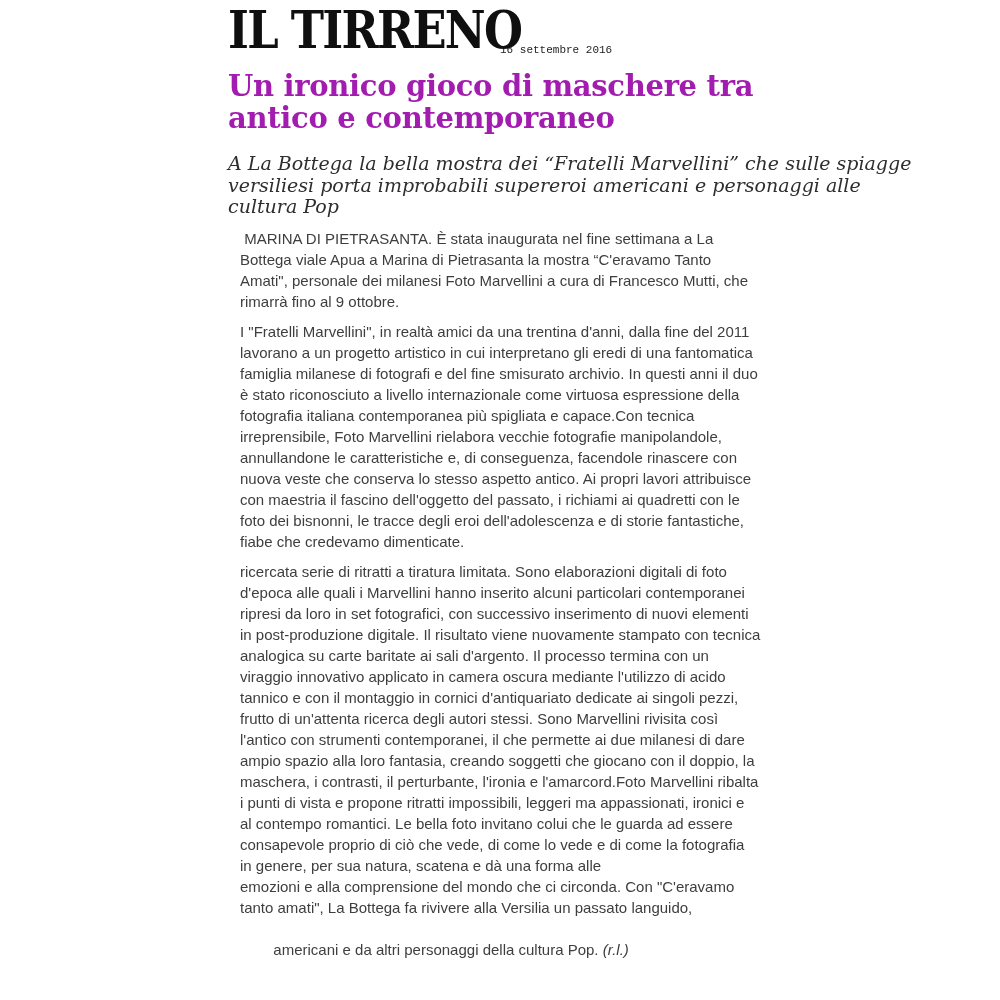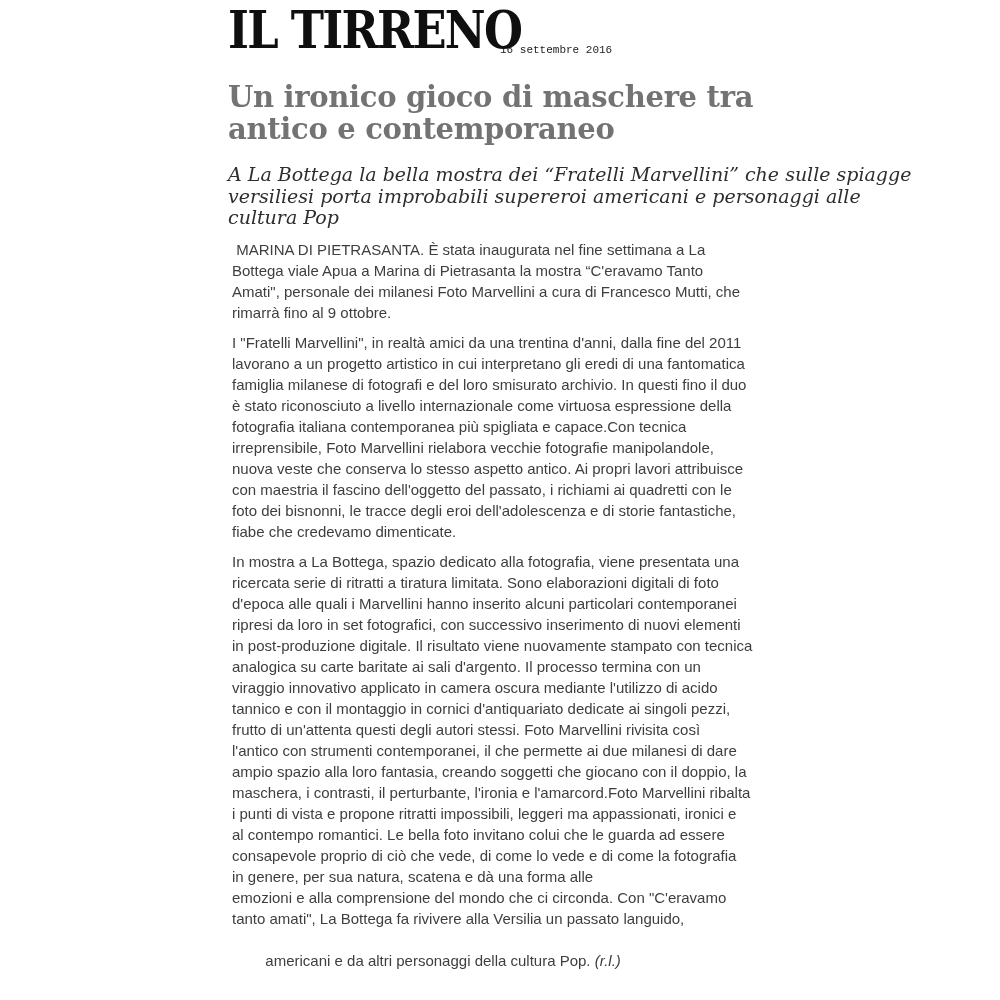--- a/index.html
+++ b/index.html
@@ -44,47 +44,47 @@
     white-space: nowrap;
   }
   .date {
     font-family: Liberation Mono, monospace;
     font-size: 11px;
     color: #1c1c1c;
     padding-bottom: 2px;
     white-space: nowrap;
   }
   .headline {
-    margin-top: 23px;
+    margin-top: 12px;
     font-family: "DejaVu Serif", serif;
     font-weight: 700;
     font-size: 29px;
     line-height: 32px;
     letter-spacing: -0.3px;
-    color: #737373;
+    color: #a21caf;
   }
   .headline .tline { white-space: pre; }
   .subhead {
     margin-top: 14px;
     font-family: "DejaVu Serif", serif;
     font-style: italic;
     font-size: 19px;
     line-height: 21.5px;
     color: #2e2e2e;
   }
   .subhead .tline { white-space: pre; }
   .body-text {
     margin-top: 10px;
     font-family: "Liberation Sans", sans-serif;
     font-size: 15px;
     line-height: 21px;
     color: #3e3e3e;
   }
   .para {
-    margin: 0 0 9px 4px;
+    margin: 0 0 9px 12px;
   }
   .tline {
     white-space: pre;
   }
   .sig {
     font-style: italic;
   }
 </style>
 </head>
 <body>
@@ -117,42 +117,42 @@
           <div class="tline">Bottega viale Apua a Marina di Pietrasanta la mostra “C'eravamo Tanto</div>
           <div class="tline">Amati", personale dei milanesi Foto Marvellini a cura di Francesco Mutti, che</div>
           <div class="tline">rimarrà fino al 9 ottobre.</div>
         </div>
     </div>
 
     <div class="para">
       <div>
           <div class="tline">I "Fratelli Marvellini", in realtà amici da una trentina d'anni, dalla fine del 2011</div>
           <div class="tline">lavorano a un progetto artistico in cui interpretano gli eredi di una fantomatica</div>
-          <div class="tline">famiglia milanese di fotografi e del loro smisurato archivio. In questi fino il duo</div>
+          <div class="tline">famiglia milanese di fotografi e del fine smisurato archivio. In questi anni il duo</div>
           <div class="tline">è stato riconosciuto a livello internazionale come virtuosa espressione della</div>
           <div class="tline">fotografia italiana contemporanea più spigliata e capace.Con tecnica</div>
           <div class="tline">irreprensibile, Foto Marvellini rielabora vecchie fotografie manipolandole,</div>
+          <div class="tline">annullandone le caratteristiche e, di conseguenza, facendole rinascere con</div>
           <div class="tline">nuova veste che conserva lo stesso aspetto antico. Ai propri lavori attribuisce</div>
           <div class="tline">con maestria il fascino dell'oggetto del passato, i richiami ai quadretti con le</div>
           <div class="tline">foto dei bisnonni, le tracce degli eroi dell'adolescenza e di storie fantastiche,</div>
           <div class="tline">fiabe che credevamo dimenticate.</div>
         </div>
     </div>
 
     <div class="para">
       <div>
-          <div class="tline">In mostra a La Bottega, spazio dedicato alla fotografia, viene presentata una</div>
           <div class="tline">ricercata serie di ritratti a tiratura limitata. Sono elaborazioni digitali di foto</div>
           <div class="tline">d'epoca alle quali i Marvellini hanno inserito alcuni particolari contemporanei</div>
           <div class="tline">ripresi da loro in set fotografici, con successivo inserimento di nuovi elementi</div>
           <div class="tline">in post-produzione digitale. Il risultato viene nuovamente stampato con tecnica</div>
           <div class="tline">analogica su carte baritate ai sali d'argento. Il processo termina con un</div>
           <div class="tline">viraggio innovativo applicato in camera oscura mediante l'utilizzo di acido</div>
           <div class="tline">tannico e con il montaggio in cornici d'antiquariato dedicate ai singoli pezzi,</div>
-          <div class="tline">frutto di un'attenta questi degli autori stessi. Foto Marvellini rivisita così</div>
+          <div class="tline">frutto di un'attenta ricerca degli autori stessi. Sono Marvellini rivisita così</div>
           <div class="tline">l'antico con strumenti contemporanei, il che permette ai due milanesi di dare</div>
           <div class="tline">ampio spazio alla loro fantasia, creando soggetti che giocano con il doppio, la</div>
           <div class="tline">maschera, i contrasti, il perturbante, l'ironia e l'amarcord.Foto Marvellini ribalta</div>
           <div class="tline">i punti di vista e propone ritratti impossibili, leggeri ma appassionati, ironici e</div>
           <div class="tline">al contempo romantici. Le bella foto invitano colui che le guarda ad essere</div>
           <div class="tline">consapevole proprio di ciò che vede, di come lo vede e di come la fotografia</div>
           <div class="tline">in genere, per sua natura, scatena e dà una forma alle</div>
           <div class="tline">emozioni e alla comprensione del mondo che ci circonda. Con "C'eravamo</div>
           <div class="tline">tanto amati", La Bottega fa rivivere alla Versilia un passato languido,</div>
         </div>

